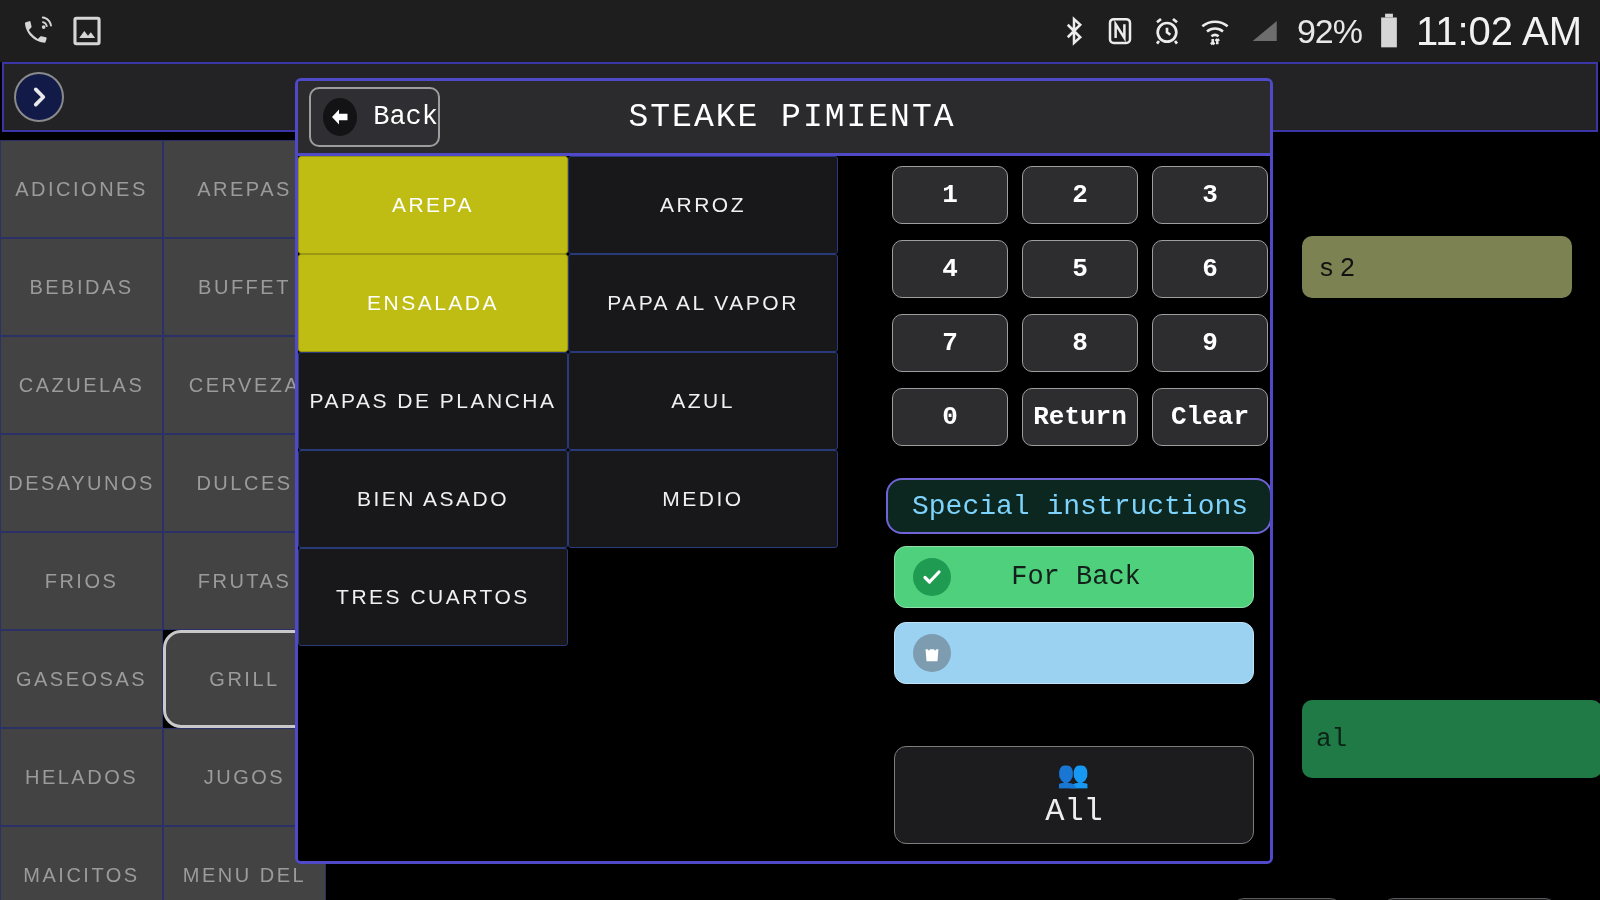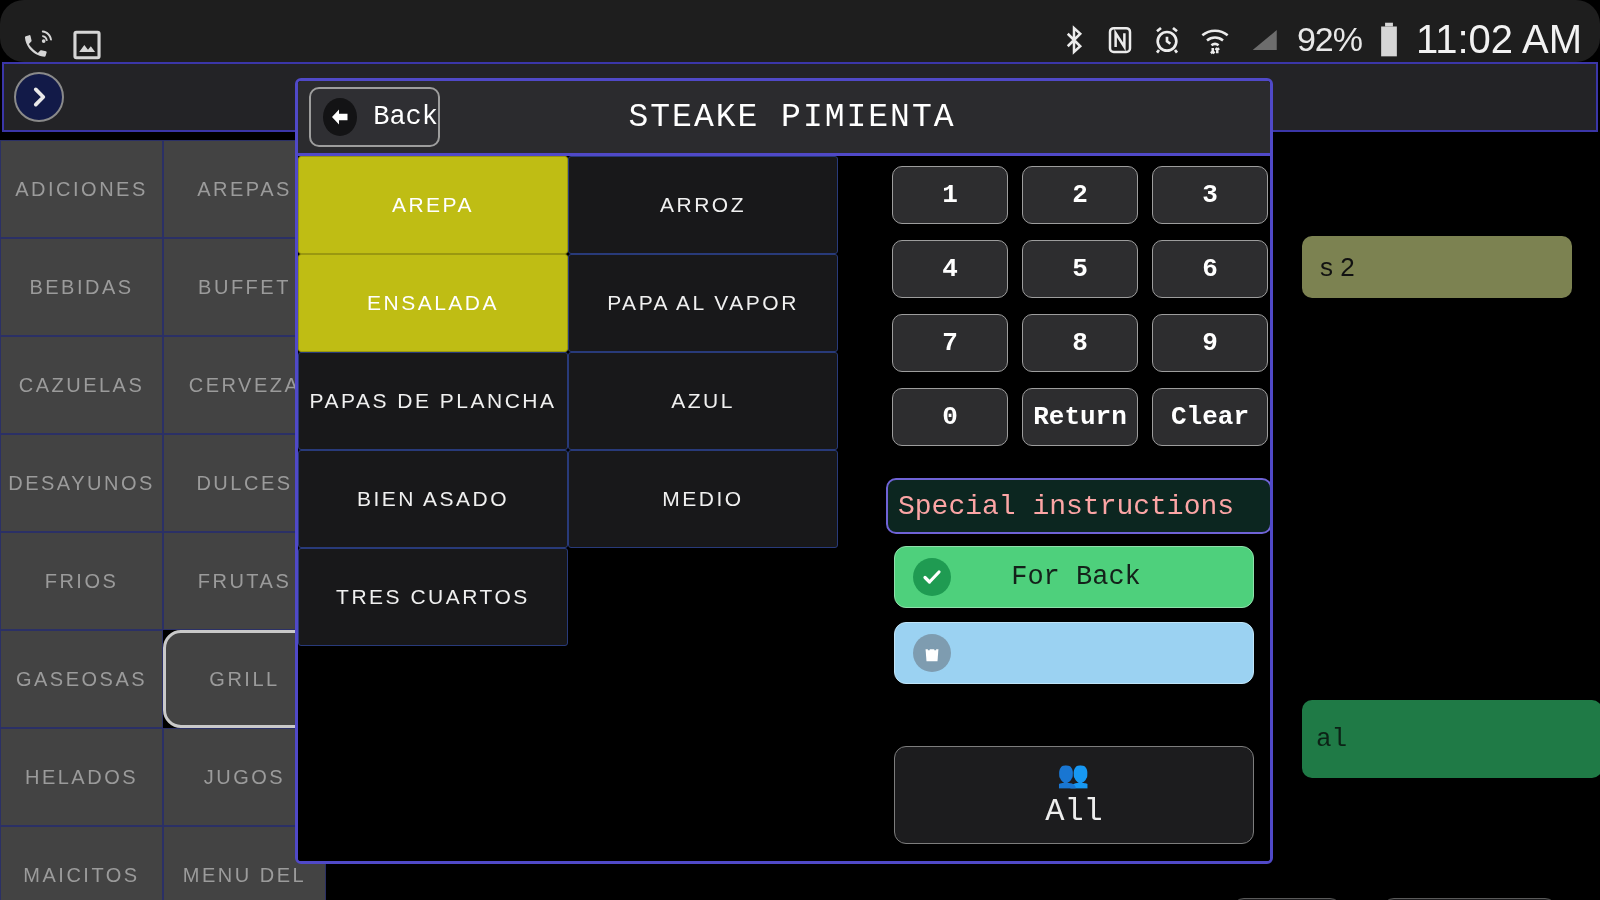--- a/index.html
+++ b/index.html
@@ -8,21 +8,21 @@
     background: #000;
     font-family: "Liberation Sans", sans-serif;
     overflow: hidden;
   }
   #screen { position: relative; width: 1600px; height: 900px; background: #000; }
 
   
   #statusbar {
     position: absolute; left: 0; top: 0; width: 1600px; height: 62px;
     background: #1e1e1e;
-    display: flex; align-items: flex-end; border-radius: 24px;
+    display: flex; align-items: center;
   }
   #sb-left { display: flex; align-items: center; gap: 14px; padding-left: 22px; }
   #sb-right { margin-left: auto; display: flex; align-items: center; gap: 16px; padding-right: 18px; }
   .sb-icon { display: block; }
   #battery-pct { color: #e8e8e8; font-size: 34px; letter-spacing: -1px; }
   #clock { color: #f2f2f2; font-size: 40px; letter-spacing: 0px; }
 
   
   #bg-app { position: absolute; left: 0; top: 62px; width: 1600px; height: 838px; background: #000; }
 
@@ -123,23 +123,23 @@
     gap: 16px 14px;
   }
   .key {
     background: #2d2d2f; border: 1px solid #9d9d9d; border-radius: 10px;
     display: flex; align-items: center; justify-content: center;
     color: #fff; font-size: 26px; font-family: "Liberation Mono", monospace; font-weight: bold;
   }
 
   #special-instructions {
     position: absolute; left: 588px; top: 322px; width: 386px; height: 56px;
-    background: #0c2620; border: 2px solid #6f63d6; border-radius: 10px;
-    display: flex; align-items: center; padding-left: 10px;
-    color: #fca5a5; font-size: 28px; font-family: "Liberation Mono", monospace;
+    background: #0c2620; border: 2px solid #6f63d6; border-radius: 16px;
+    display: flex; align-items: center; padding-left: 24px;
+    color: #7dd3fc; font-size: 28px; font-family: "Liberation Mono", monospace;
   }
 
   .mode-btn {
     position: absolute; left: 596px; width: 360px; height: 62px;
     border-radius: 12px; display: flex; align-items: center;
   }
   #btn-for-here { top: 390px; background: #4ed07c; border: 1px solid #8fe0ab; }
   #btn-to-go    { top: 466px; background: #9bd2f2; border: 1px solid #bfe4f8; }
   .mode-icon {
     width: 38px; height: 38px; border-radius: 50%;

